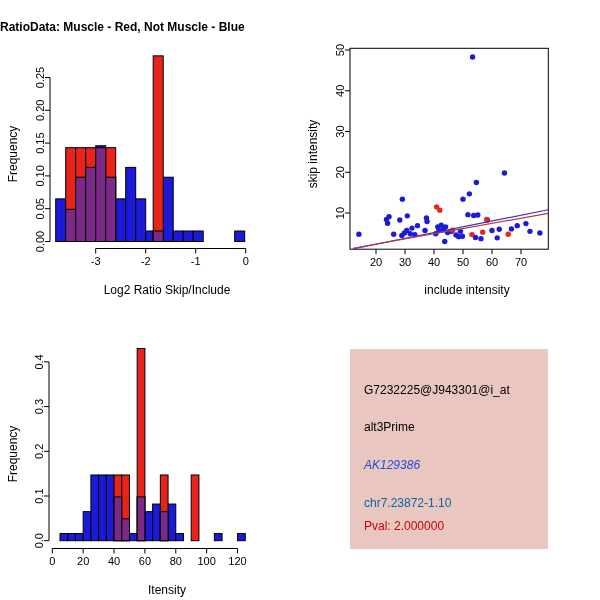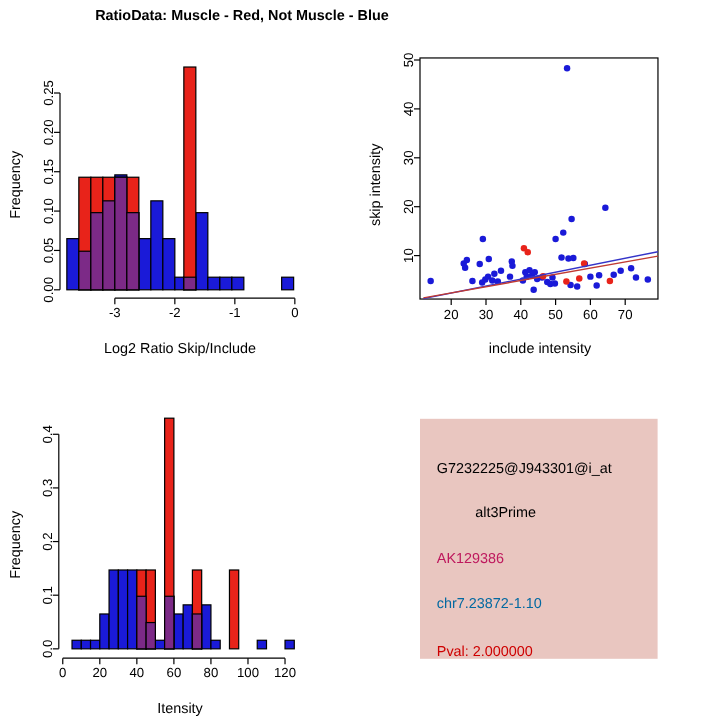--- a/index.html
+++ b/index.html
@@ -4,29 +4,29 @@
 <style>
   html,body{margin:0;padding:0;background:#ffffff;}
   #root{position:relative;width:600px;height:600px;background:#ffffff;overflow:hidden;
         font-family:"Liberation Sans",sans-serif;color:#000;}
   .panel{position:absolute;width:300px;height:300px;}
   #panel-tl{left:0;top:0;}
   #panel-tr{left:300px;top:0;}
   #panel-bl{left:0;top:300px;}
   #panel-br{left:300px;top:300px;}
   .panel svg{position:absolute;left:0;top:0;}
-  .ptitle{position:absolute;top:6px;left:0;width:300px;text-align:right;
-          font-size:12px;font-weight:bold;white-space:nowrap;padding-left:24px;}
-  .xlab{position:absolute;top:283px;left:0;width:300px;text-align:center;font-size:12px;}
+  .ptitle{position:absolute;top:20px;left:0;width:300px;text-align:left;
+          font-size:12px;font-weight:bold;white-space:nowrap;}
+  .xlab{position:absolute;top:283px;left:0;width:300px;text-align:center;font-size:12px;padding-left:17px;}
   .ylab{position:absolute;left:-67px;top:147px;width:160px;text-align:center;
         font-size:12px;transform:rotate(-90deg);}
   svg text{font-family:"Liberation Sans",sans-serif;font-size:11px;fill:#000;}
   .infobox{position:absolute;left:50px;top:49px;width:198px;height:200px;}
   .infoline{position:absolute;left:14px;font-size:12px;white-space:nowrap;}
-  .il0{top:34px;} .il1{top:71px;margin-left:32px;} .il2{top:109px;} .il3{top:147px;} .il4{top:187px;text-align:right;}
+  .il0{top:34px;} .il1{top:71px;} .il2{top:109px;} .il3{top:147px;} .il4{top:170px;text-align:right;}
 </style>
 </head>
 <body>
 
 <div id="root">
 
   <div class="panel" id="panel-tl">
     <svg id="svg-hist0" width="300" height="300">
         <line x1="50" y1="241.5" x2="50" y2="77.5" stroke="#000000"></line>
         <line x1="50" y1="241.5" x2="45" y2="241.5" stroke="#000000"></line>
@@ -230,19 +230,19 @@
         <rect x="160.345" y="211.64499999999998" width="7.717500000000001" height="29.055000000000007" fill="#7C2A87" stroke="#000000" stroke-width="1"></rect>
       </svg>
     <div class="ylab">Frequency</div>
     <div class="xlab">Itensity</div>
   </div>
 
   <div class="panel" id="panel-br">
     <div class="infobox" id="infobox" style="background: rgb(233, 198, 192);">
       <div class="infoline il0" style="color: rgb(0, 0, 0);">G7232225@J943301@i_at</div>
       <div class="infoline il1" style="color: rgb(0, 0, 0);">alt3Prime</div>
-      <div class="infoline il2" style="color: #be185d;">AK129386</div>
+      <div class="infoline il2" style="color: #1d4ed8; font-style: italic;">AK129386</div>
       <div class="infoline il3" style="color: #0369a1;">chr7.23872-1.10</div>
       <div class="infoline il4" style="color: rgb(206, 0, 0);">Pval: 2.000000</div>
     </div>
   </div>
 
 </div>
 
 </body></html>

